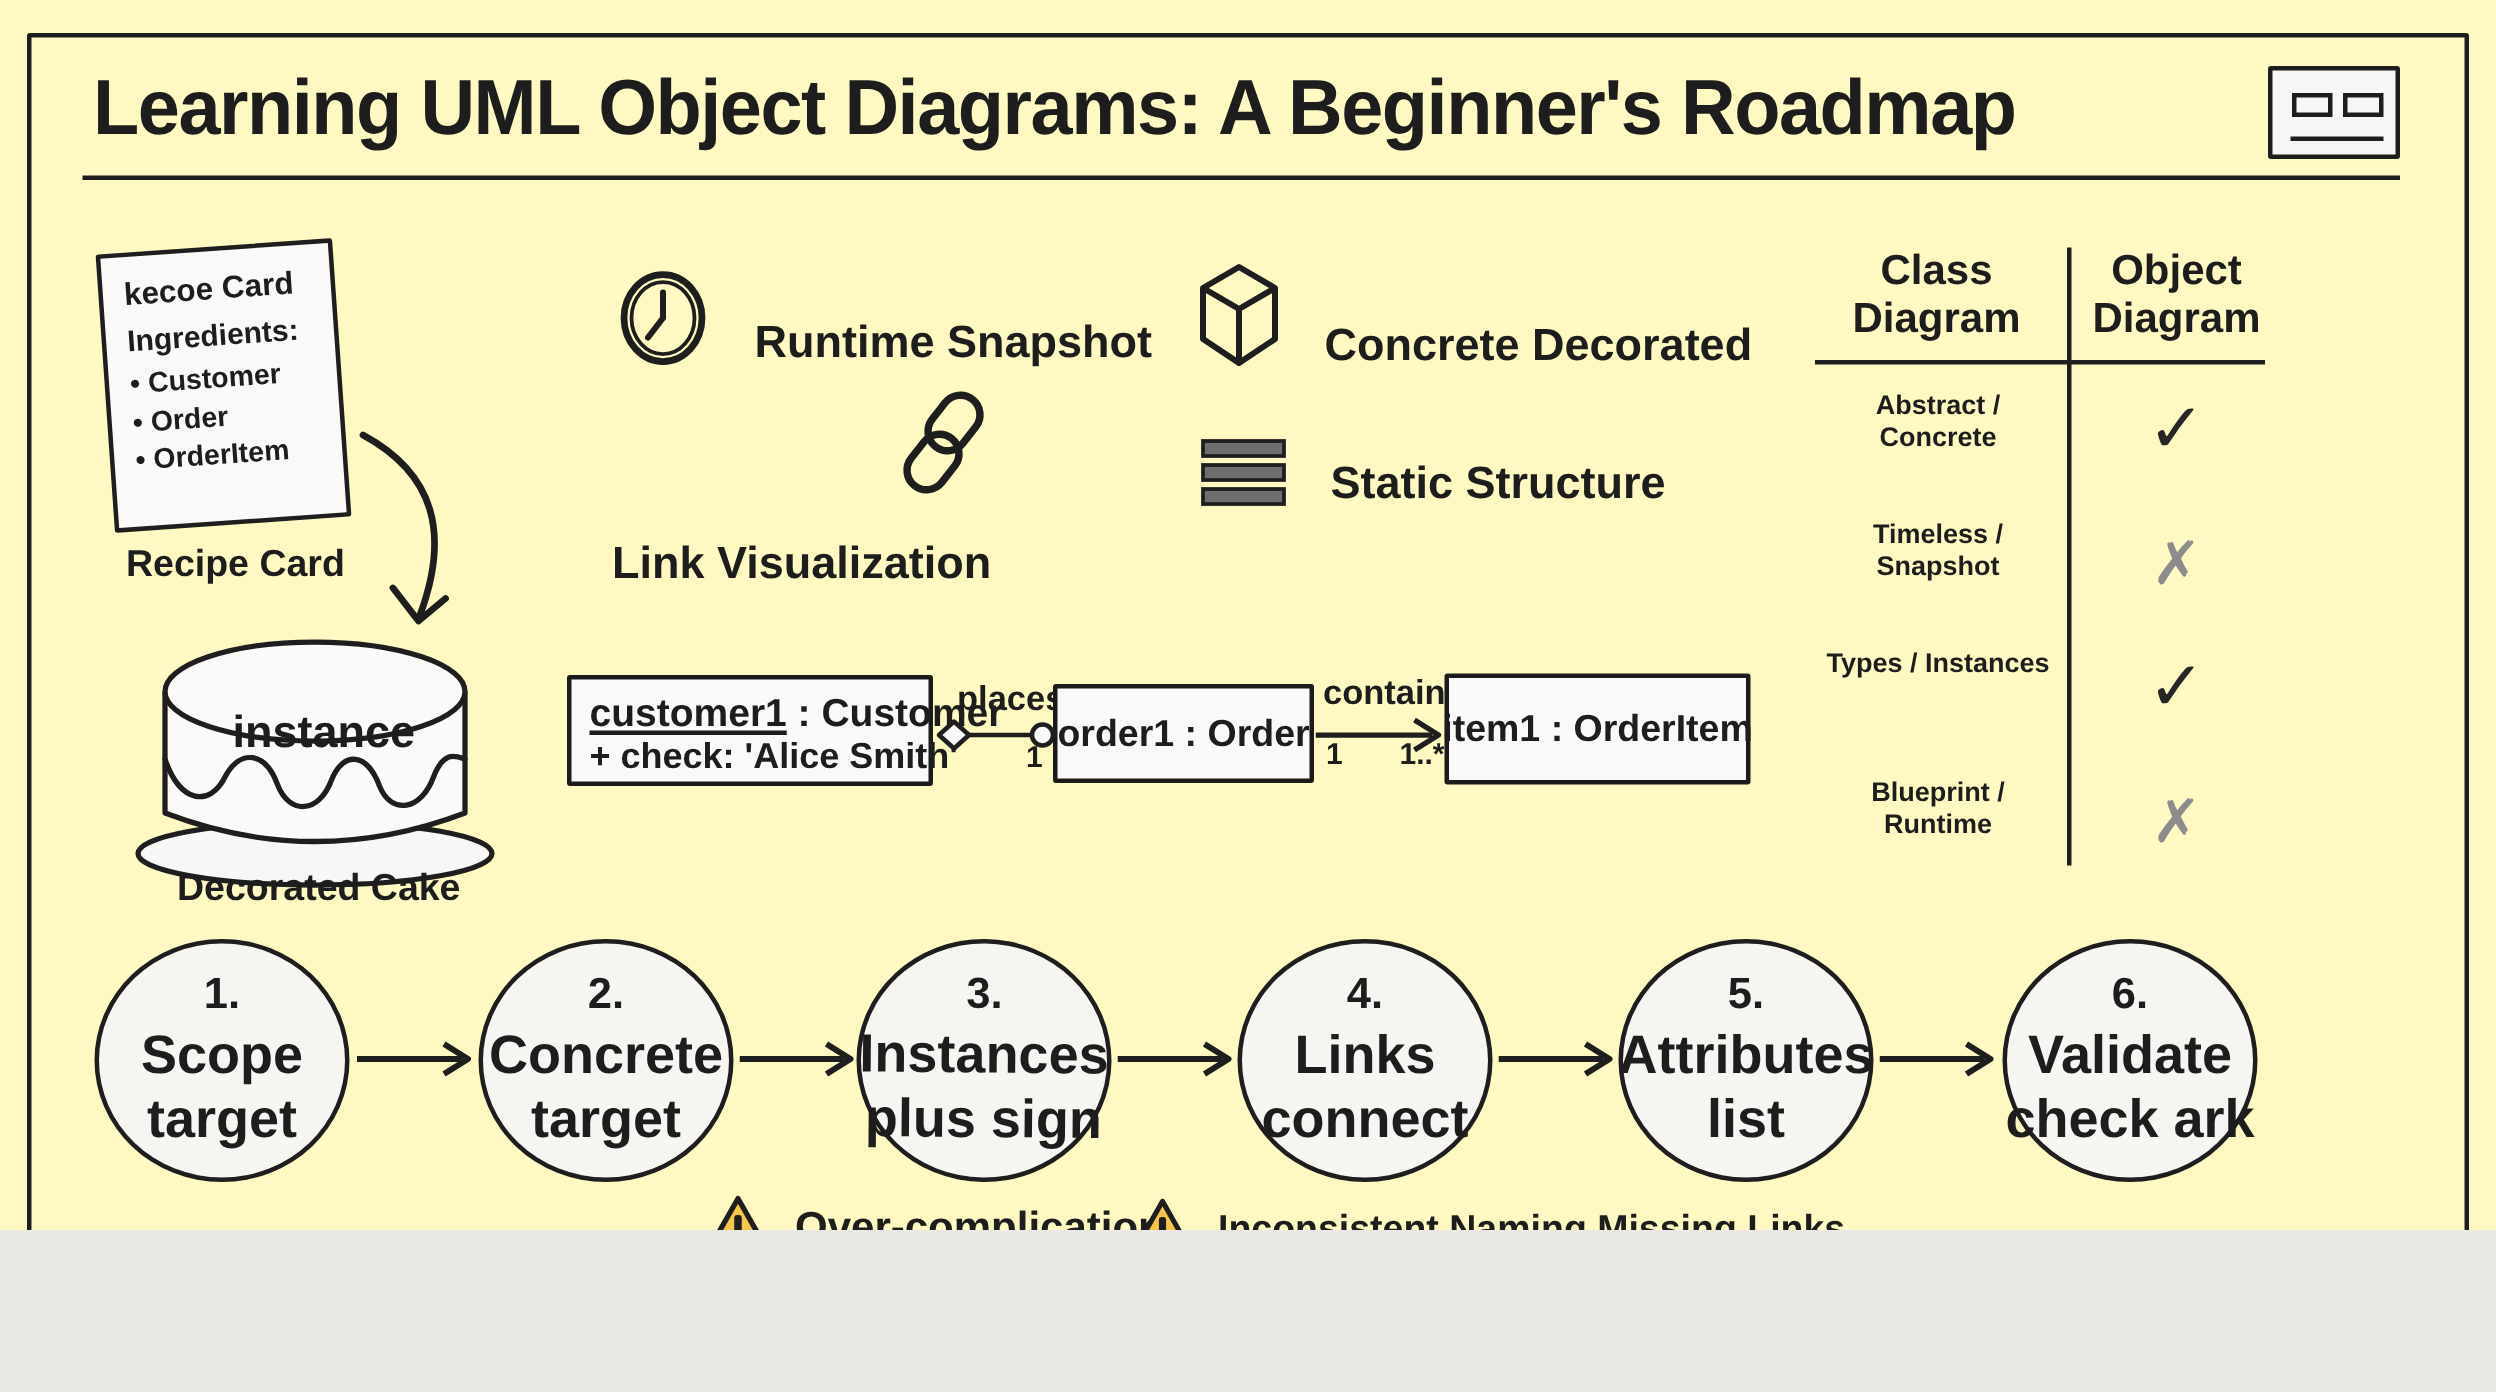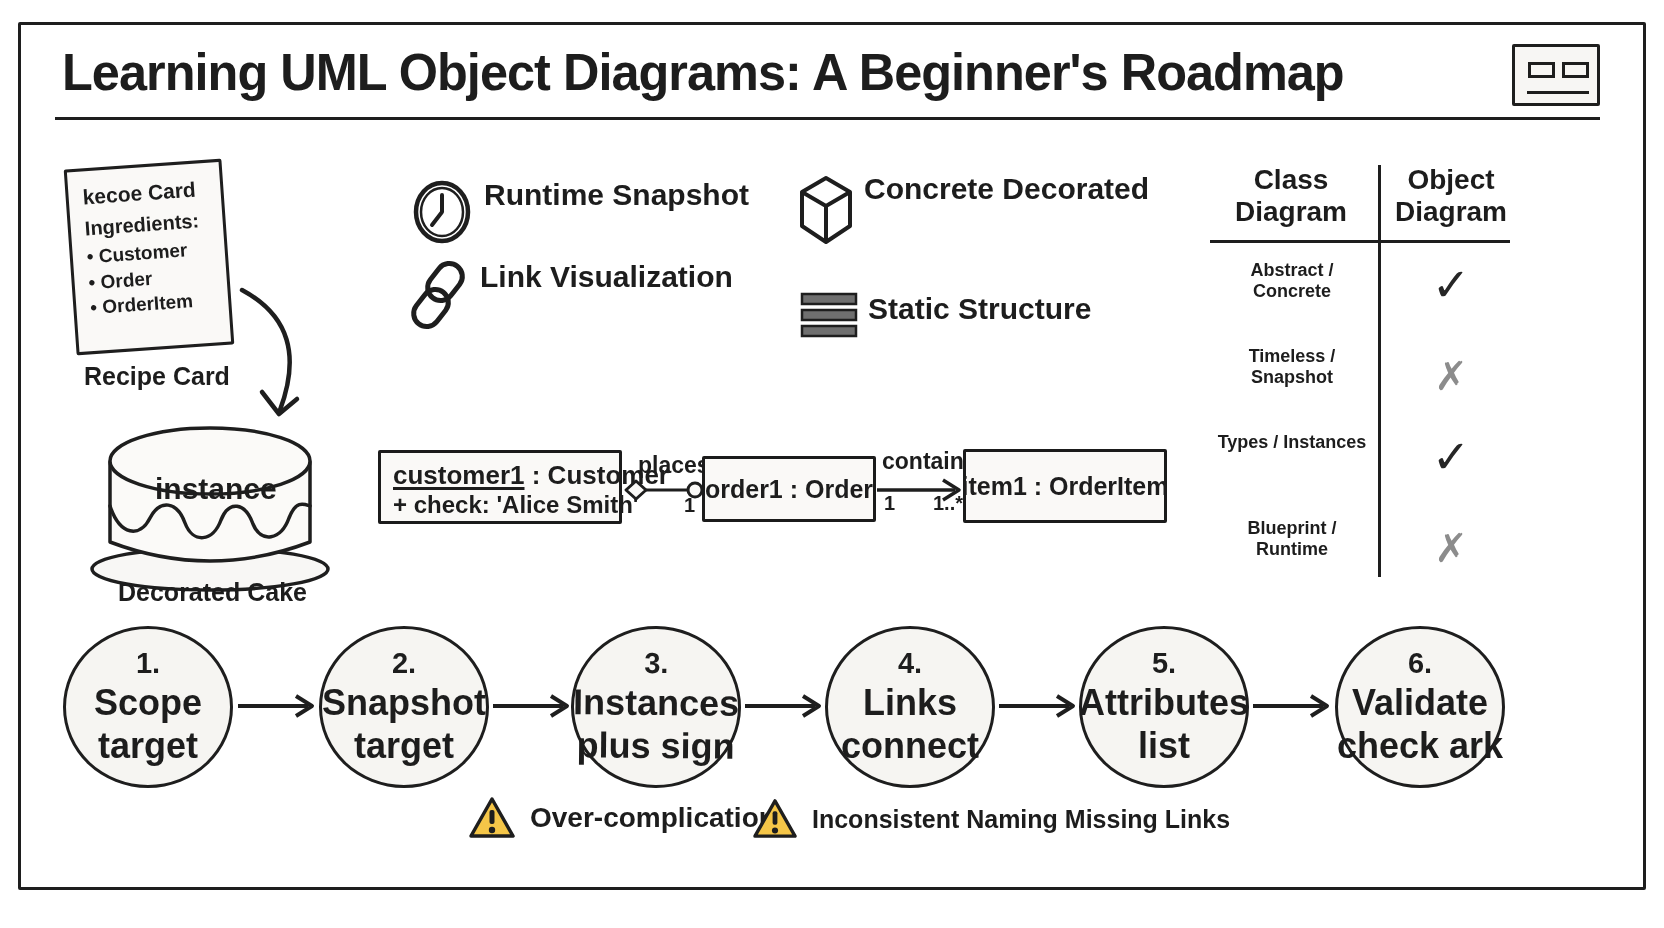--- a/index.html
+++ b/index.html
@@ -1,19 +1,19 @@
 <!DOCTYPE html>
 <html><head>
 <meta charset="utf-8">
 <style>
   * { margin:0; padding:0; box-sizing:border-box; }
   body { background:#e9e8e5; font-family:"Liberation Sans", sans-serif; }
   #canvas {
-    position:relative; width:1664px; height:928px; overflow:hidden;
-    background:#ffffff; color:#1d1d1d;
+    position:relative; width:1664px; height:820px; overflow:hidden;
+    background:#fef9c3; color:#1d1d1d;
   }
   .frame {
     position:absolute; left:18px; top:22px; width:1628px; height:868px;
     border:3px solid #1e1e1e; border-radius:2px;
   }
 
   
   .title {
     position:absolute; left:62px; top:42px; width:1420px;
     font-size:52px; font-weight:700; letter-spacing:-1px;
@@ -38,24 +38,24 @@
   .recipe-caption { position:absolute; left:84px; top:362px; font-size:25px; font-weight:700; }
 
   .card-arrow { position:absolute; left:228px; top:282px; }
 
   
   .cake-svg { position:absolute; left:82px; top:414px; }
   .cake-label { position:absolute; left:155px; top:432px; width:110px; text-align:center; font-size:30px; font-weight:700;margin-top:40px; }
   .cake-caption { position:absolute; left:118px; top:578px; font-size:25px; font-weight:700; }
 
   
-  .feature { position:absolute; display:flex; align-items:flex-start; gap:10px; }
+  .feature { position:absolute; display:flex; align-items:flex-end; gap:29px; }
   .feature .f-label { font-size:30px; font-weight:700; white-space:nowrap; }
   .f0 { left:410px; top:178px; } .f1 { left:798px; top:172px; }
-  .f2 { left:408px; top:260px; } .f3 { left:800px; top:268px;margin-top:24px; }
+  .f2 { left:408px; top:260px;flex-direction:column; } .f3 { left:800px; top:268px;margin-top:24px; }
 
   
   .cmp { position:absolute; left:1205px; top:160px; width:310px; height:420px; }
   .cmp .vline { position:absolute; left:173px; top:5px; width:2.5px; height:412px; background:#1e1e1e; }
   .cmp .hline { position:absolute; left:5px; top:80px; width:300px; height:3px; background:#1e1e1e; }
   .cmp .col-h { position:absolute; top:4px; font-size:28px; font-weight:700; text-align:center; line-height:1.14; }
   .cmp .col-h.c1 { left:10px; width:152px; }
   .cmp .col-h.c2 { left:186px; width:120px; }
   .cmp .row-label { position:absolute; left:8px; width:158px; text-align:center; font-size:18px; font-weight:700; line-height:1.16; }
   .cmp .mark { position:absolute; left:186px; width:120px; text-align:center; font-family:"DejaVu Sans", sans-serif; font-size:46px; font-weight:700; color:#262626; line-height:1; }
@@ -222,21 +222,21 @@
     <div class="nm">item1 : OrderItem</div>
   </div>
 
   <div class="step s0">
     <div class="s-num">1.</div>
     <div class="s-l1">Scope</div>
     <div class="s-l2">target</div>
   </div>
   <div class="step s1">
     <div class="s-num">2.</div>
-    <div class="s-l1">Snapshot</div>
+    <div class="s-l1">Concrete</div>
     <div class="s-l2">target</div>
   </div>
   <div class="step s2">
     <div class="s-num">3.</div>
     <div class="s-l1">Instances</div>
     <div class="s-l2">plus sign</div>
   </div>
   <div class="step s3">
     <div class="s-num">4.</div>
     <div class="s-l1">Links</div>

